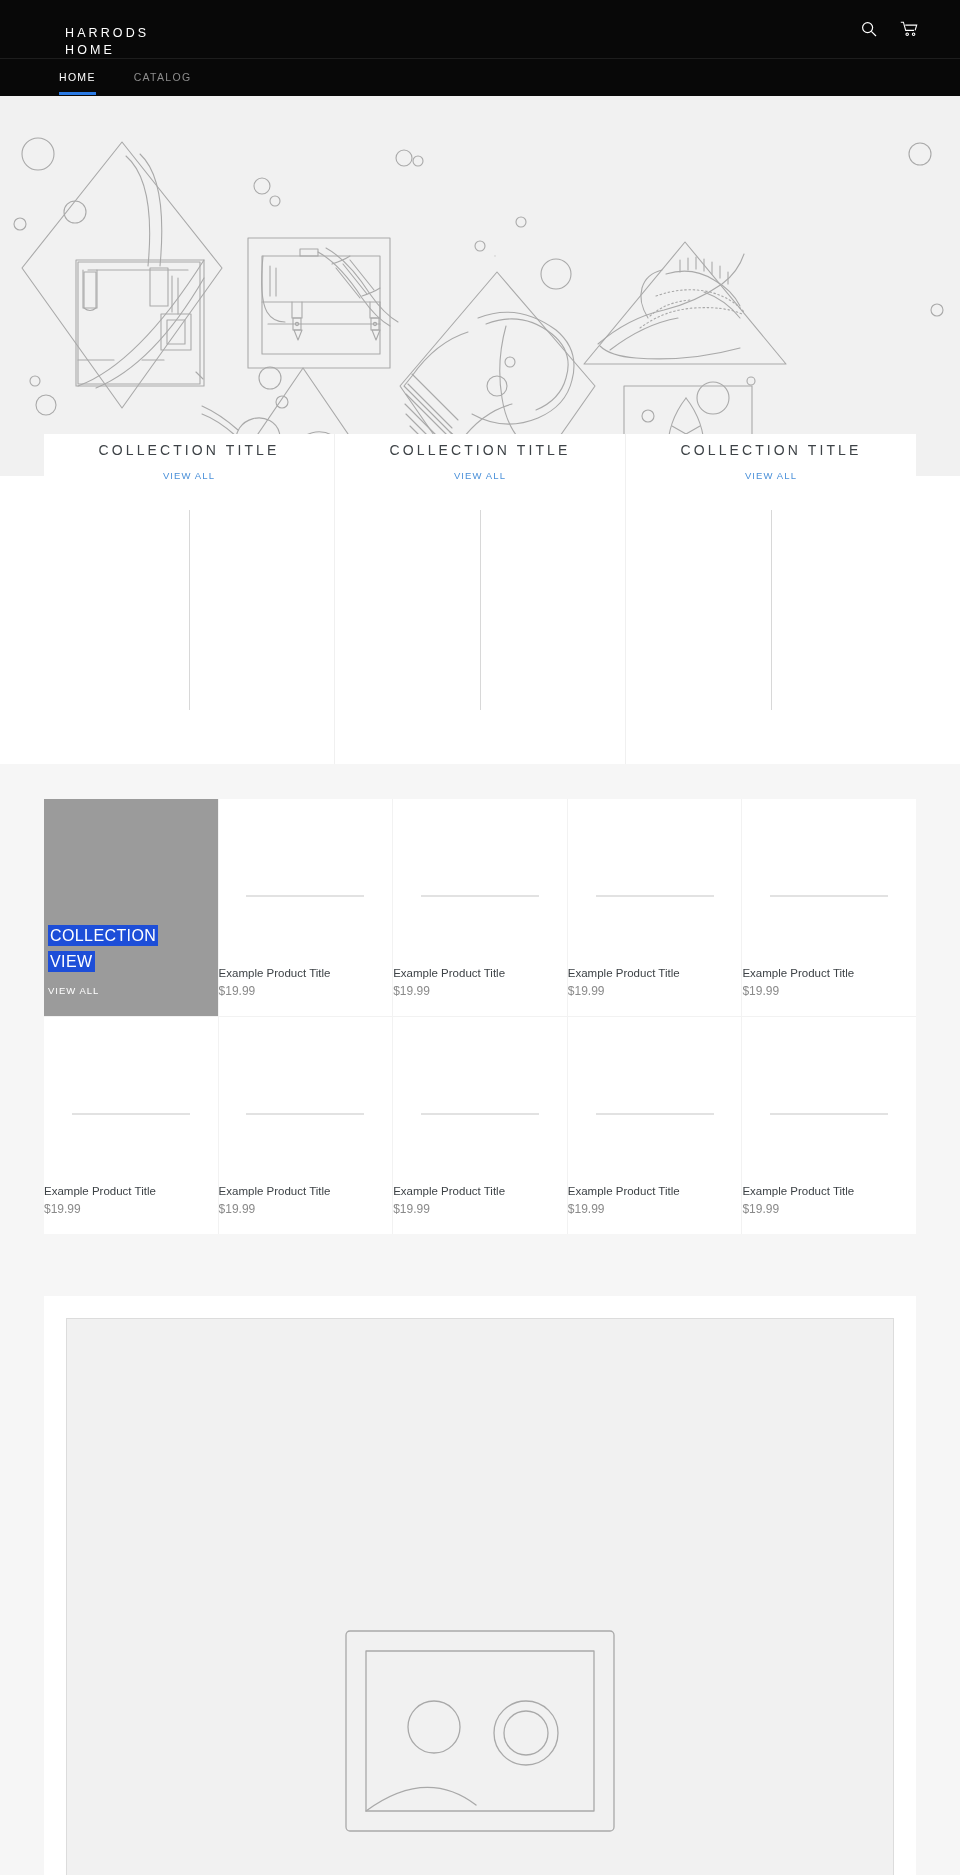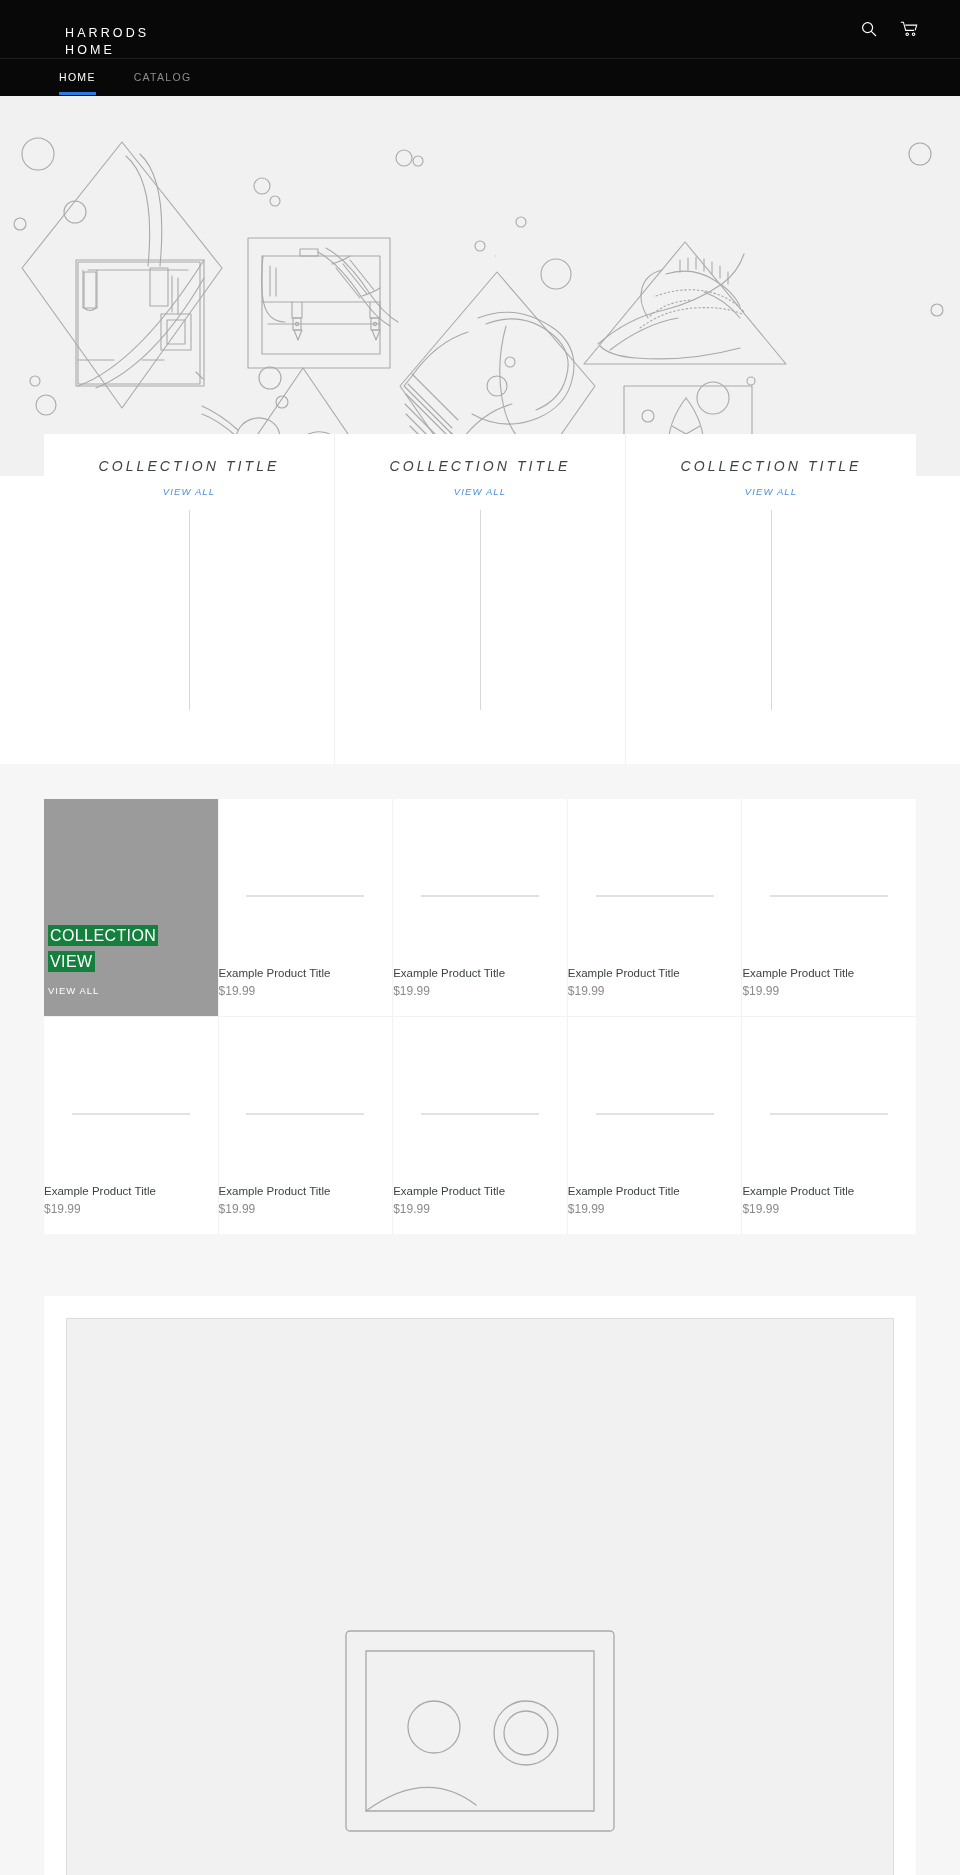--- a/index.html
+++ b/index.html
@@ -90,24 +90,23 @@
     z-index: 5;
   }
   .collections {
     display: flex;
     background: transparent;
   }
   .collection-card {
     flex: 1;
     background: #ffffff;
     height: 330px;
-    padding-top: 24px;
+    padding-top: 8px;
     position: relative;
     border-right: 1px solid #f0f0f0;
-    font-style: italic;
   }
   .collection-card:last-child { border-right: none; }
   .collection-card .c-title {
     text-align: center;
     font-size: 14px;
     letter-spacing: 3.1px;
     color: #3d4246;
     font-weight: 400;
   }
   .collection-card .c-link {
@@ -186,21 +185,21 @@
   .tile-inner { padding-left: 4px; }
   .tile-title {
     font-size: 16px;
     letter-spacing: 0.4px;
     line-height: 26px;
     color: #ffffff;
     max-width: 98px;
   }
   .tile-title em {
     font-style: normal;
-    background: #15803d;
+    background: #1d4ed8;
     color: #ffffff;
     padding: 2px 2px;
     box-decoration-break: clone;
     -webkit-box-decoration-break: clone;
   }
   .tile-link {
     display: inline-block;
     margin-top: 10px;
     font-size: 9.5px;
     letter-spacing: 1px;

